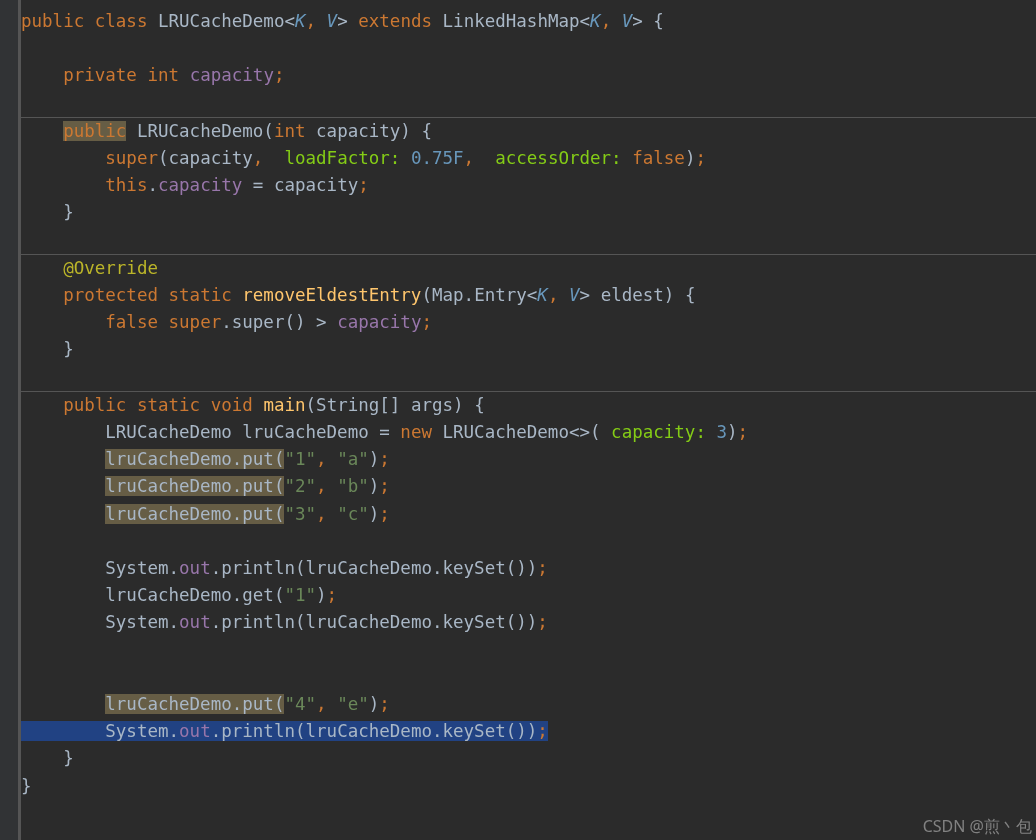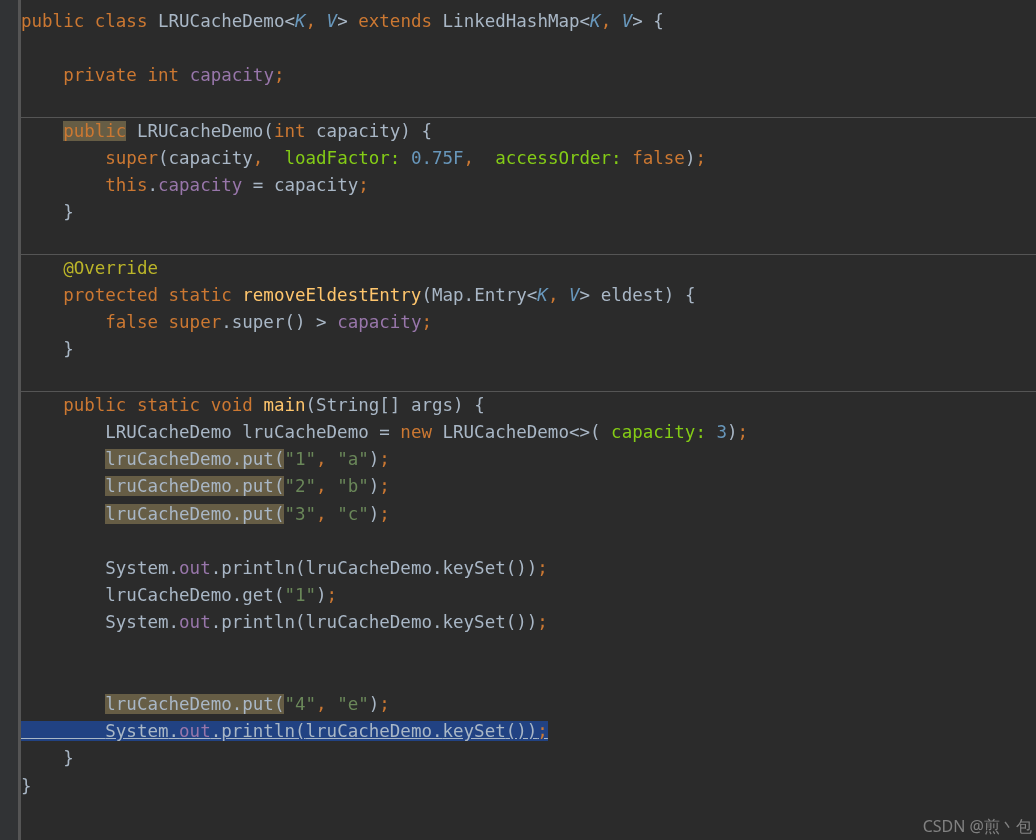--- a/index.html
+++ b/index.html
@@ -12,21 +12,21 @@
   .k{color:#cc7832;}
   .t{color:#a9b7c6;}
   .m{color:#ffc66d;}
   .n{color:#6897bb;}
   .s{color:#6a8759;}
   .c{color:#6897bb;font-style:italic;}
   .hint{color:#84cc16;}
   .ann{color:#bbb529;}
   .field{color:#9876aa;}
   .hl{background:#665d45;}
-  .hb{background:#214283;text-decoration:underline;}
+  .hb{background:#214283;}
   .divider{height:1px;background:#555;margin:0;}
   .watermark{position:absolute;right:4px;bottom:2px;color:rgba(200,200,200,0.55);font-size:16px;font-family:system-ui,sans-serif;}
 </style>
 </head>
 <body>
 
 <div class="editor">
   <div class="gutter"></div>
   <div class="surface">
 <pre><span class="line"><span class="k">public</span> <span class="k">class</span> <span class="t">LRUCacheDemo</span><span class="t">&lt;</span><span class="c">K</span><span class="k">, </span><span class="c">V</span><span class="t">&gt;</span> <span class="k">extends</span> <span class="t">LinkedHashMap</span><span class="t">&lt;</span><span class="c">K</span><span class="k">, </span><span class="c">V</span><span class="t">&gt;</span> <span class="t">{</span></span>

